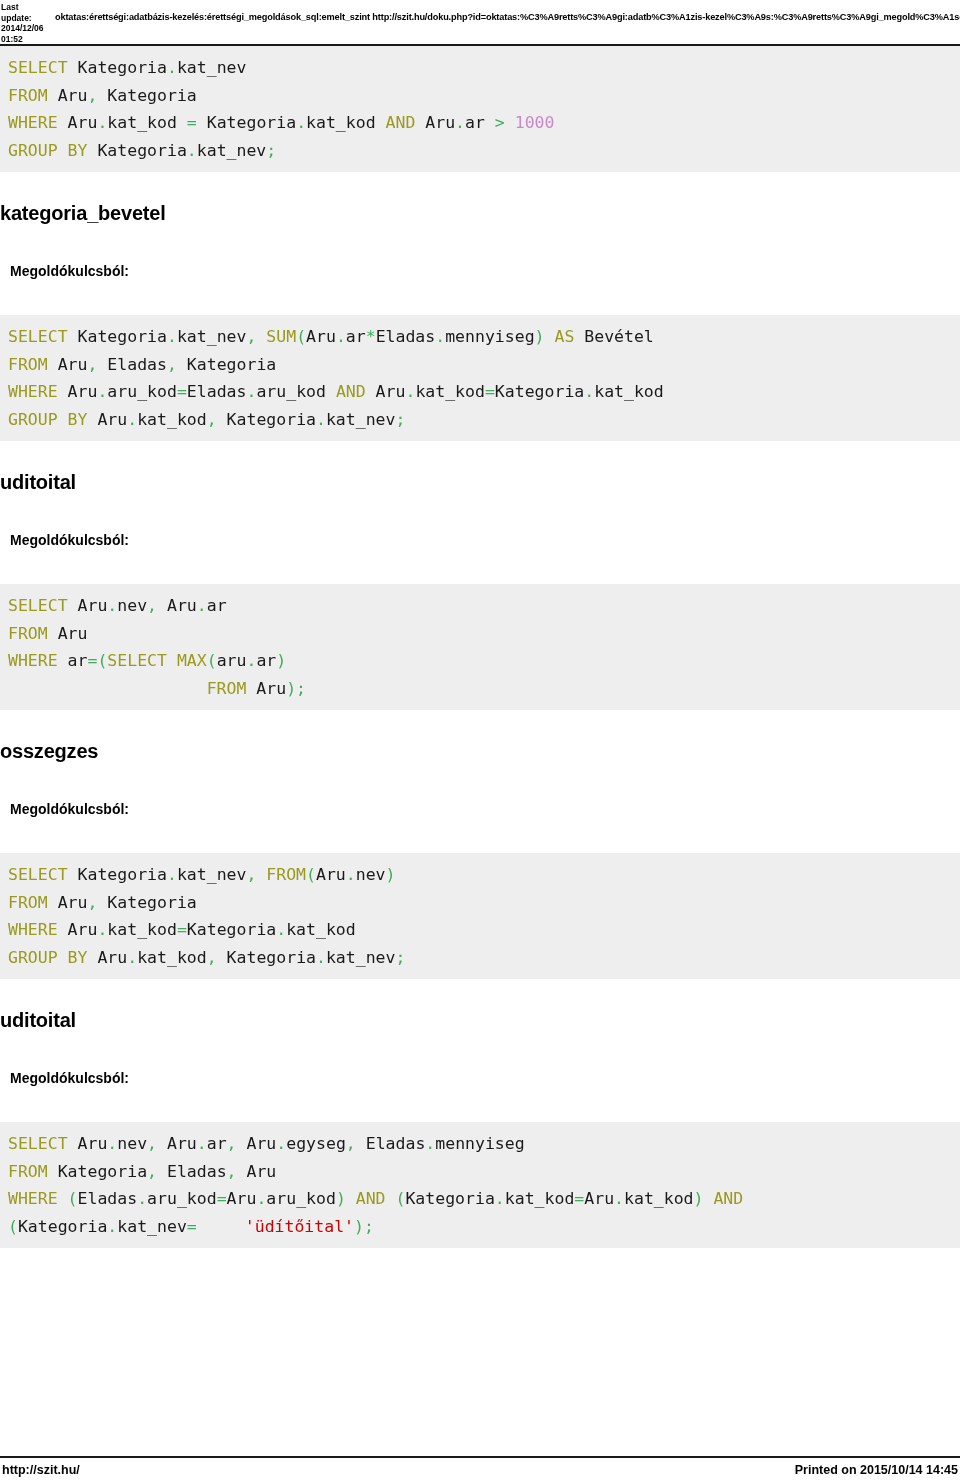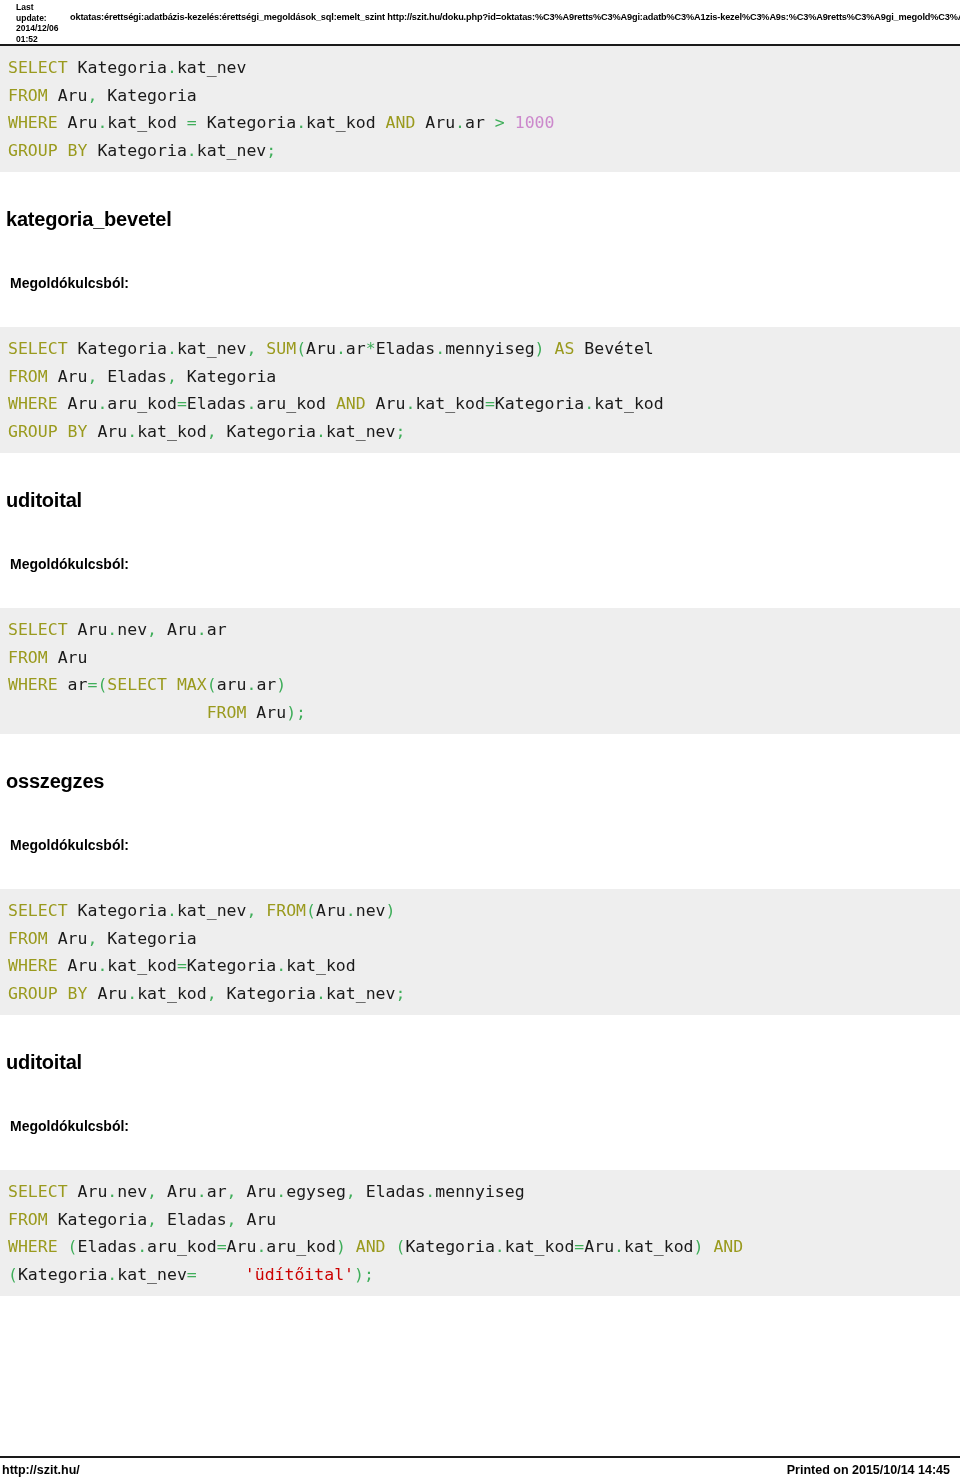--- a/index.html
+++ b/index.html
@@ -30,21 +30,21 @@
     height: 44px;
     box-sizing: border-box;
   }
   .last-update-block {
     width: 52px;
     flex: 0 0 52px;
     font-size: 8.5px;
     line-height: 10.5px;
     font-weight: bold;
     color: #000;
-    padding-left: 16px;
+    padding-left: 1px;
     white-space: pre-line;
   }
   .header-path {
     flex: 1 1 auto;
     font-size: 9.2px;
     line-height: 11px;
     font-weight: bold;
     color: #000;
     padding-top: 10px;
     padding-left: 2px;
@@ -57,21 +57,21 @@
     border: 0;
     border-top: 2px solid #1a1a1a;
     margin: 0 0 0 0;
     width: 960px;
   }
 
   
   h2.section-title {
     font-size: 20px;
     font-weight: bold;
-    margin: 6px;
+    margin: 0;
     padding: 0;
     color: #000;
     letter-spacing: -0.2px;
   }
 
   .solution-label {
     font-size: 14px;
     color: #000;
     margin: 10px;
     padding: 0;
@@ -115,21 +115,21 @@
     border-top: 2px solid #1a1a1a;
     margin: 0;
     width: 960px;
   }
   .footer-row {
     display: flex;
     justify-content: space-between;
     align-items: baseline;
     font-size: 12.5px;
     font-weight: bold;
-    padding: 5px 10px 6px 2px;
+    padding: 5px 2px 6px 2px;
     box-sizing: border-box;
     color: #000;
   }
 </style>
 </head>
 <body>
 
 <div class="page">
 
   <div class="doc-header">

